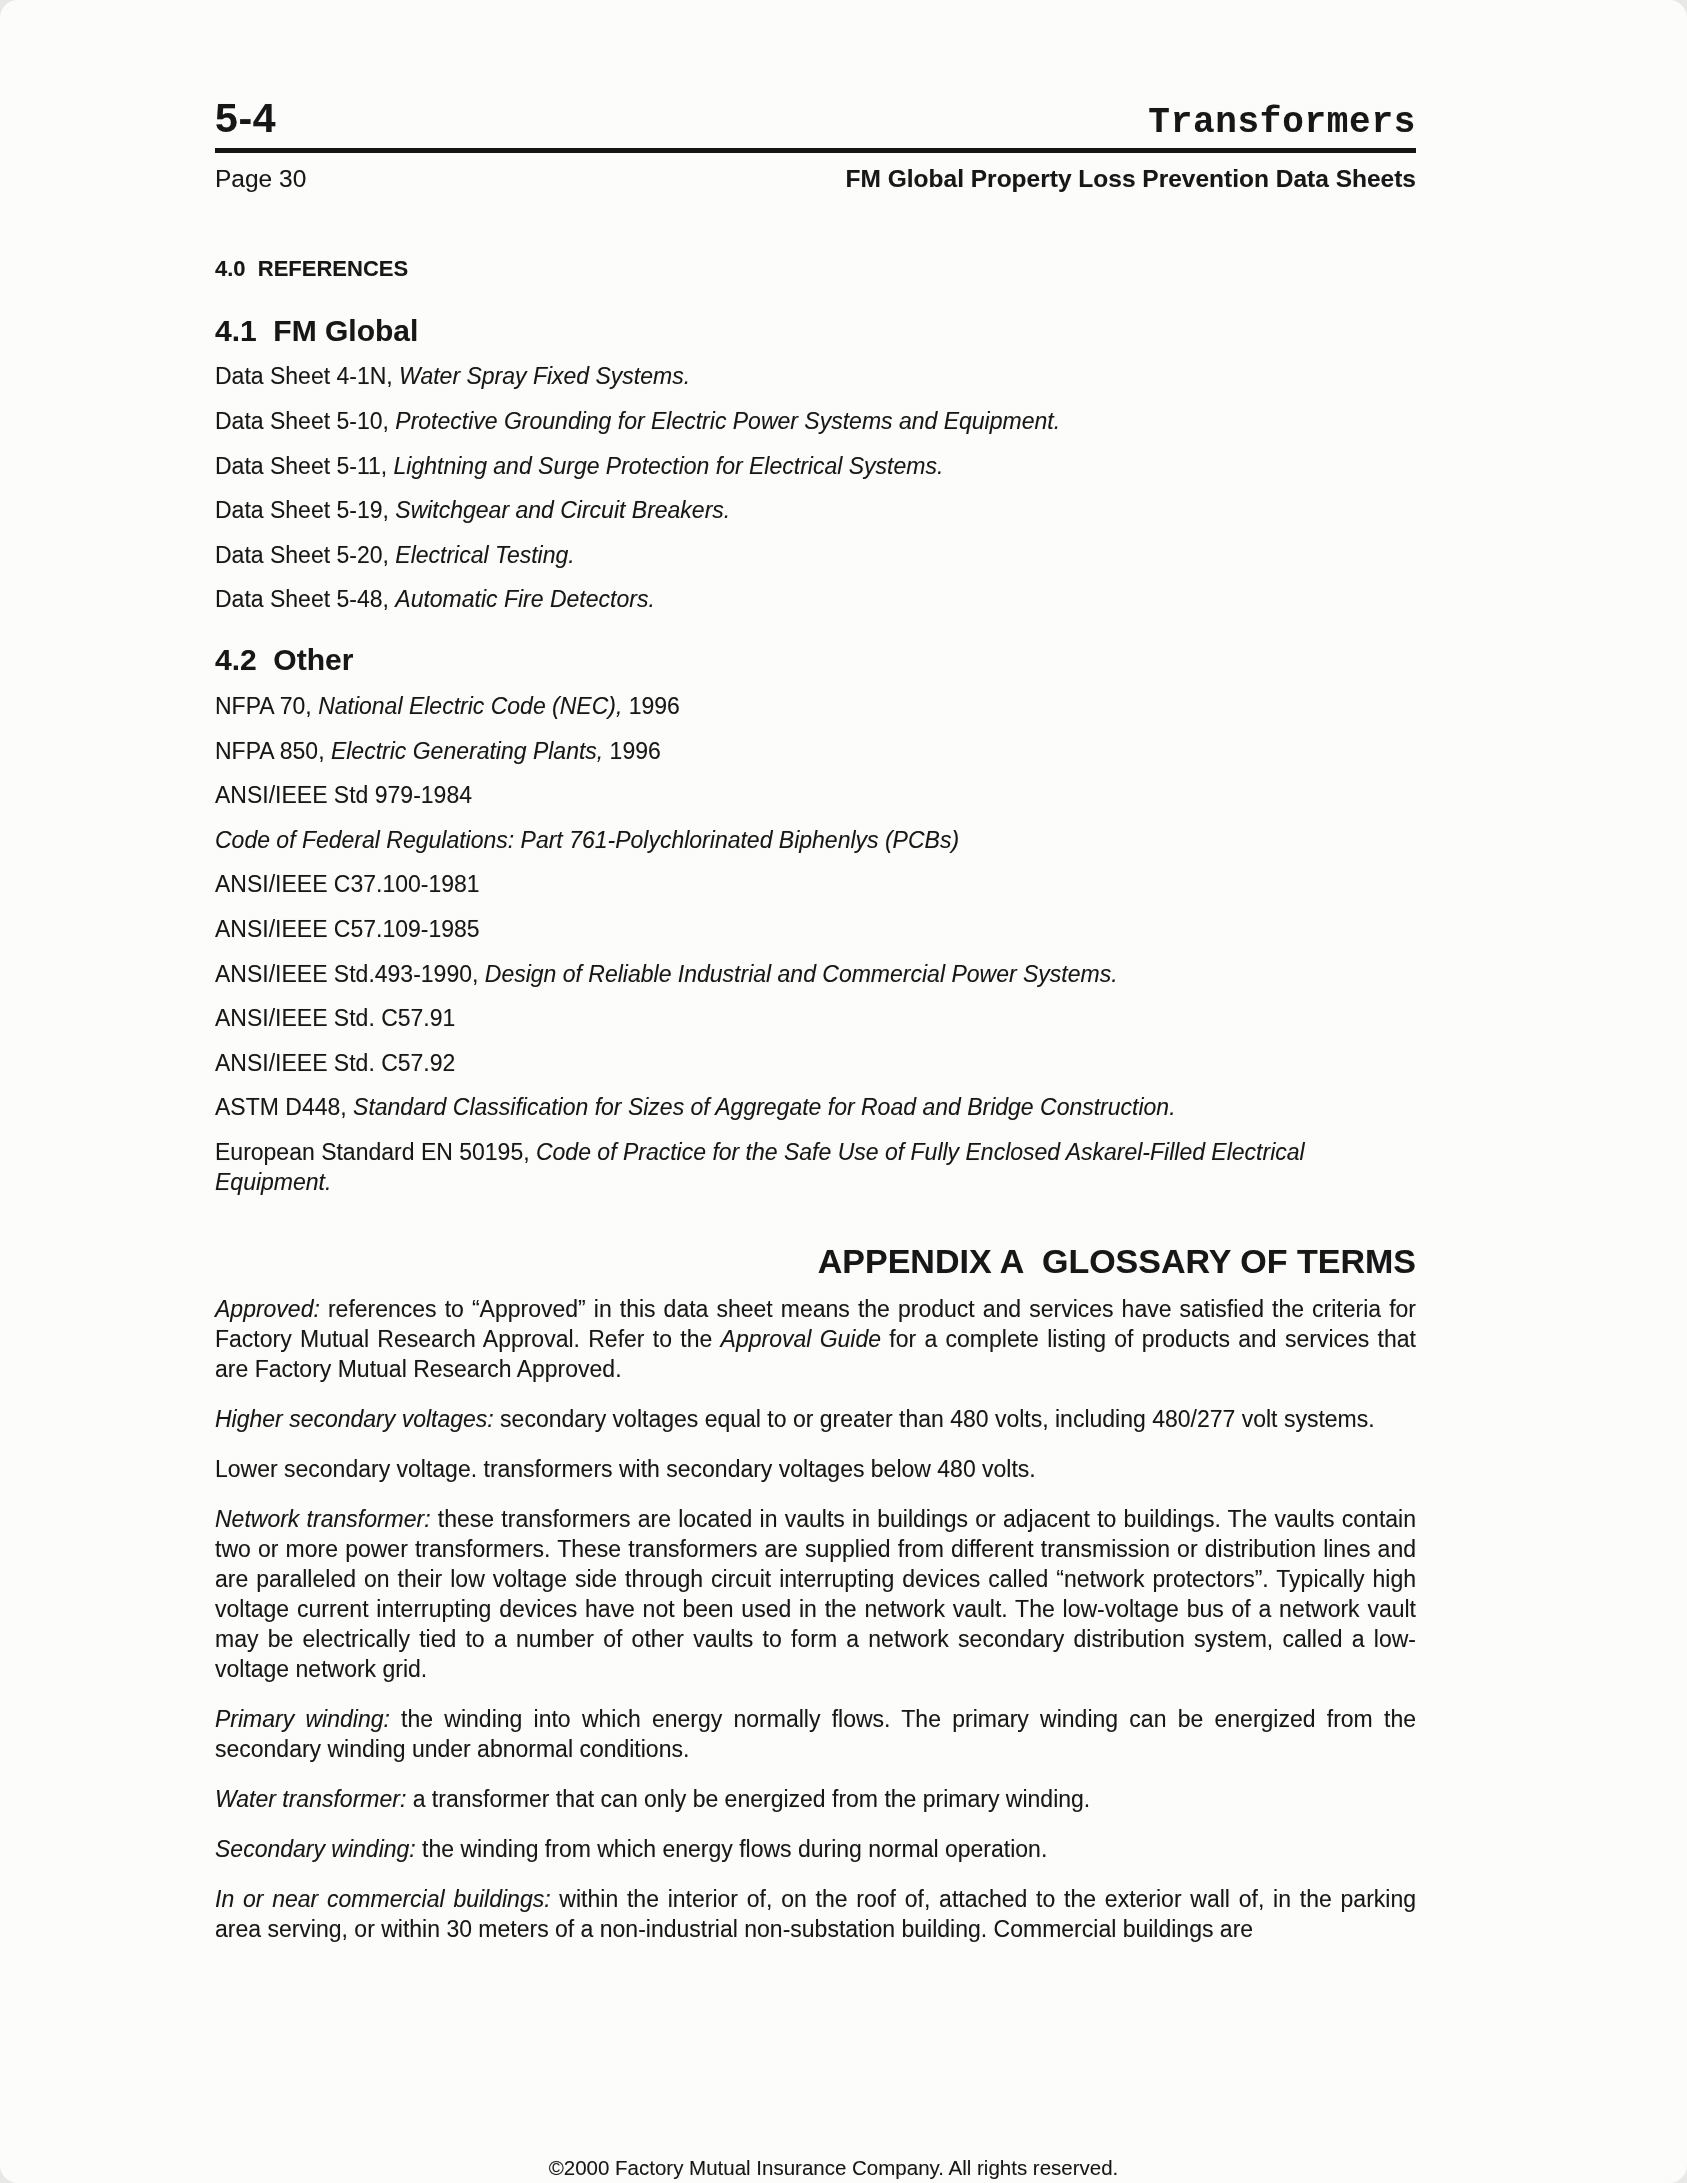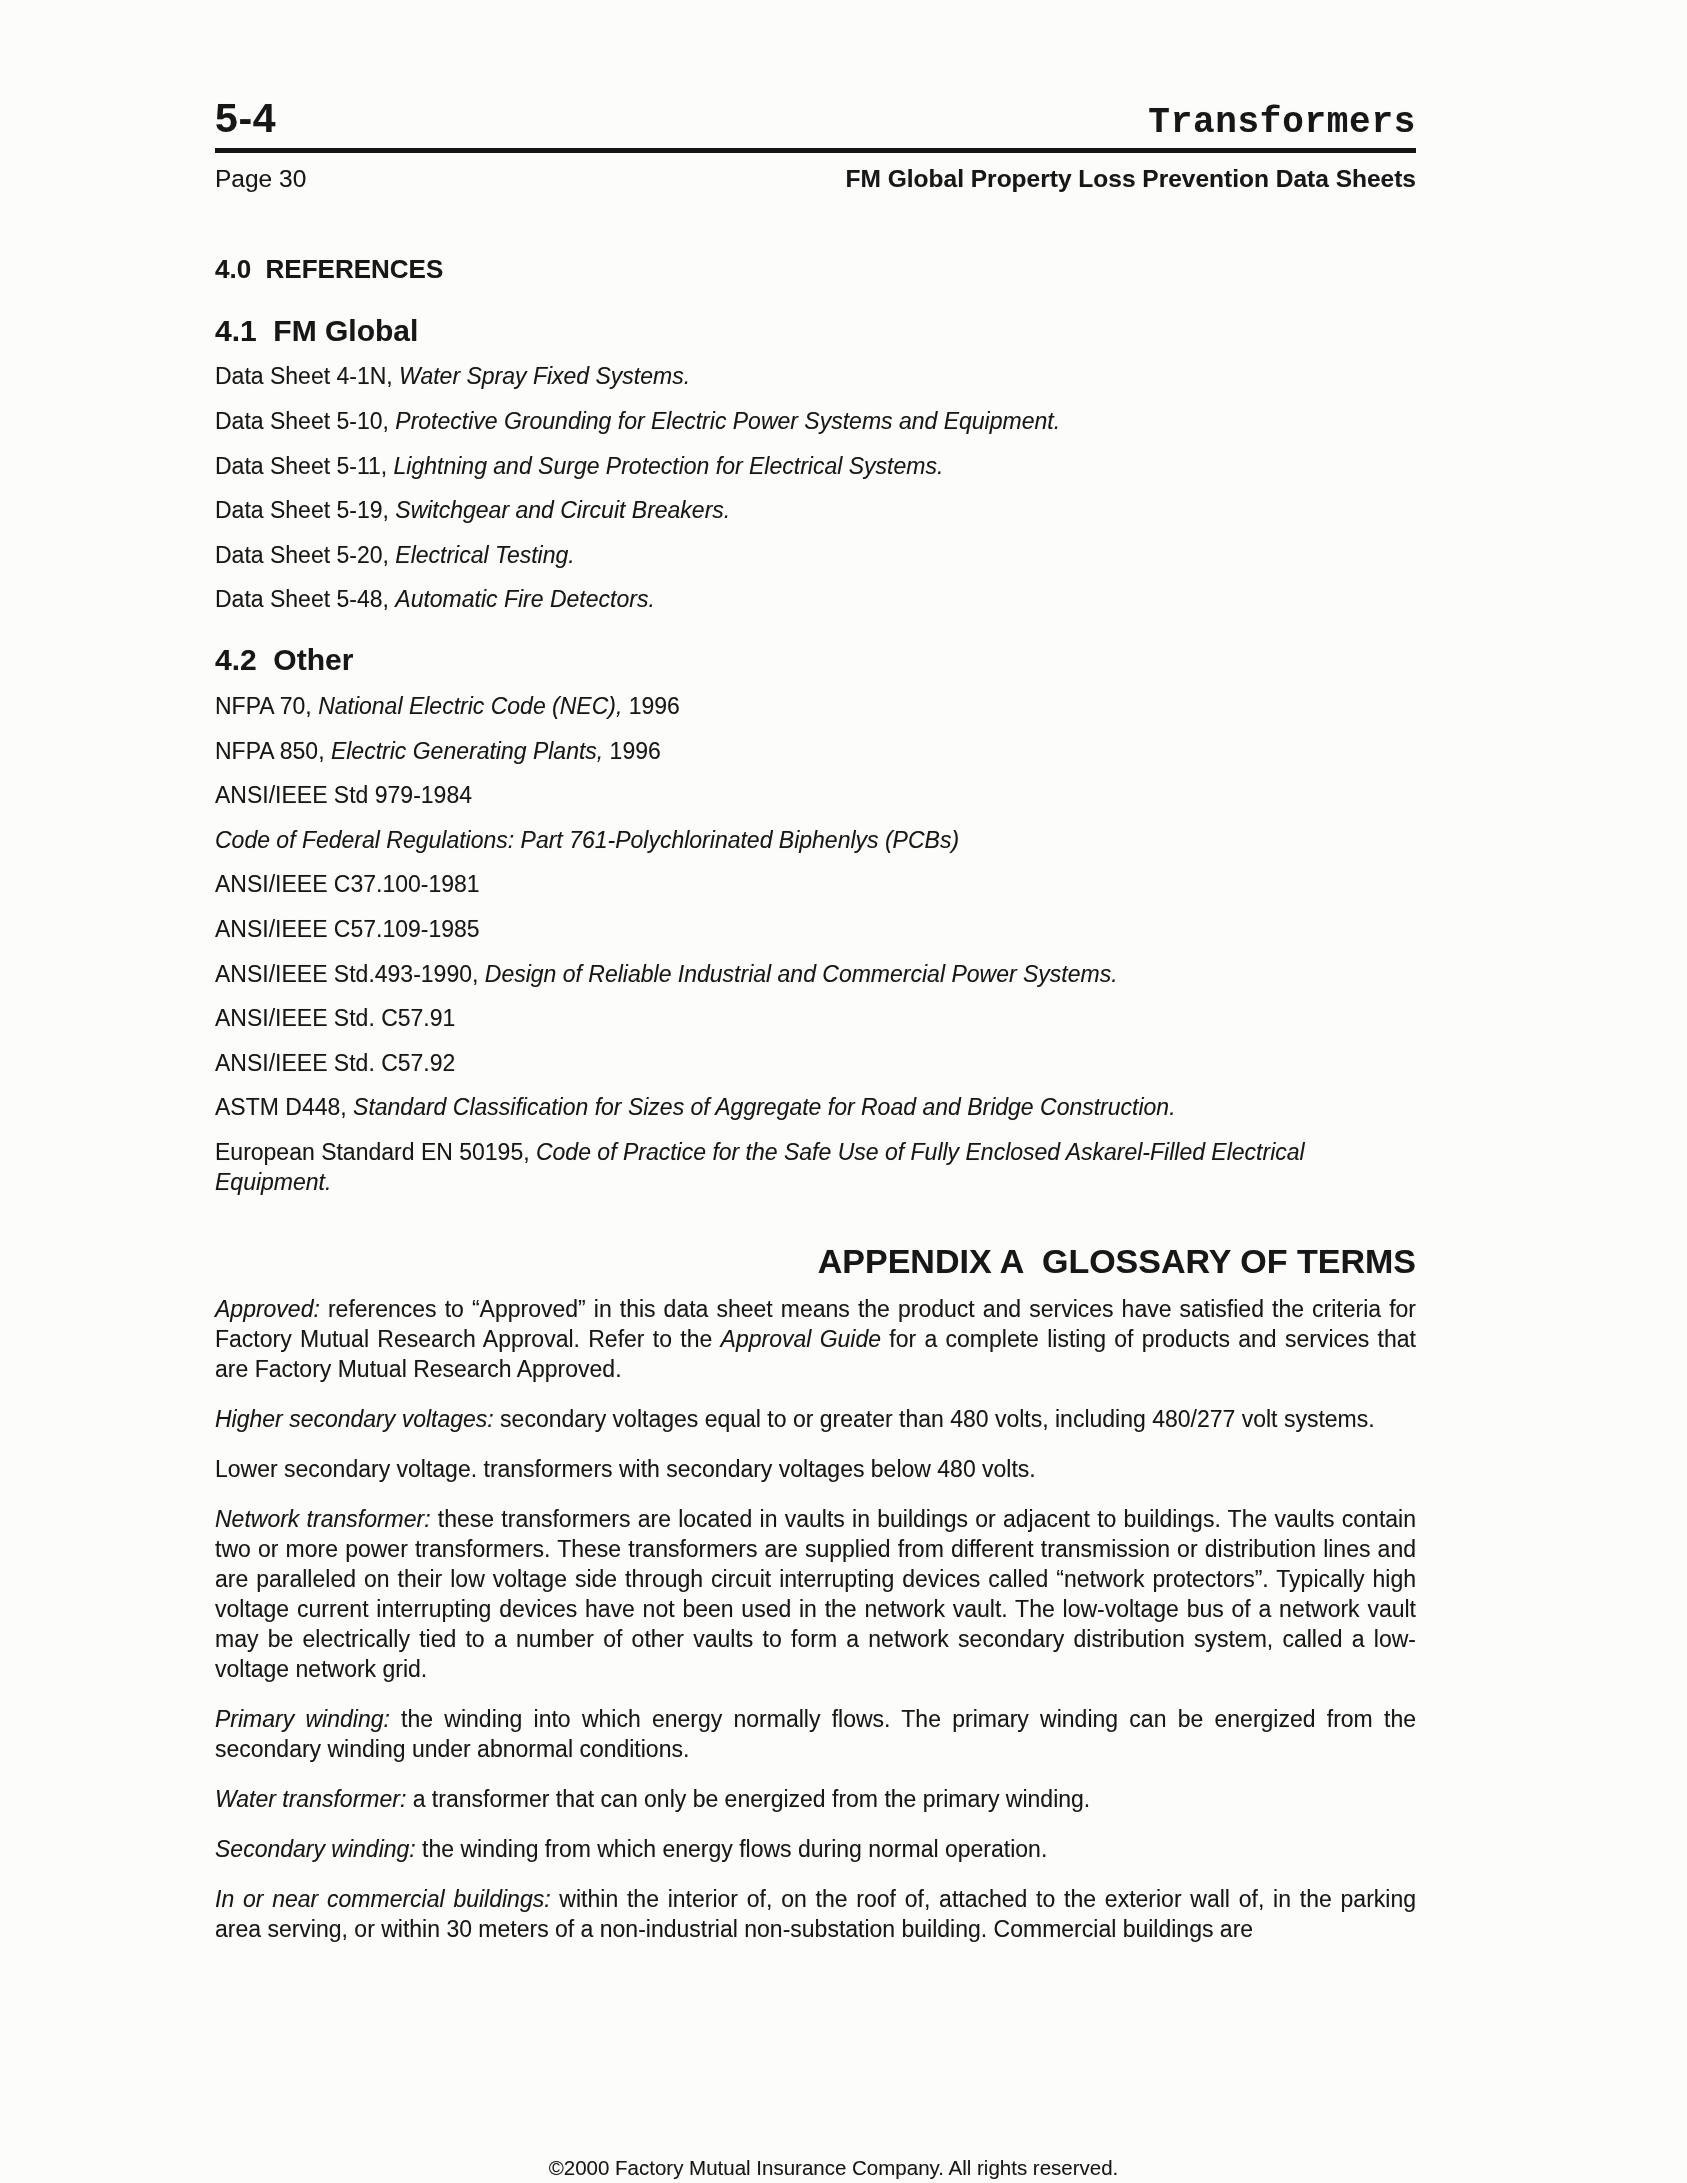--- a/index.html
+++ b/index.html
@@ -8,20 +8,21 @@
   .page {
     position: relative;
     width: 1687px;
     height: 2183px;
     margin: 0 auto;
     background: #fcfcfa;
     overflow: hidden;
     color: #171717;
     font-family: "Liberation Sans", "DejaVu Sans", sans-serif;
     text-shadow: 0 0 0.7px rgba(23,23,23,.28);
+    border-radius: 18px;
   }
 
   .content { padding: 98px 271px 0 215px; }
 
   .masthead-row {
     display: flex;
     justify-content: space-between;
     align-items: baseline;
     font-weight: 700;
   }
@@ -35,21 +36,21 @@
     justify-content: space-between;
     align-items: baseline;
     margin-top: 12px;
     font-size: 24.5px;
     line-height: 28px;
     gap: 16px;
   }
   .byline .org { font-weight: 700; }
 
   .h-main {
-    font-size: 26px;
+    font-size: 22px;
     line-height: 32px;
     font-weight: 700;
     margin: 60px 0 0 0;
     white-space: pre-wrap;
   }
   .h-sub {
     font-size: 30px;
     line-height: 32px;
     font-weight: 700;
     margin: 30px 0 0 0;

